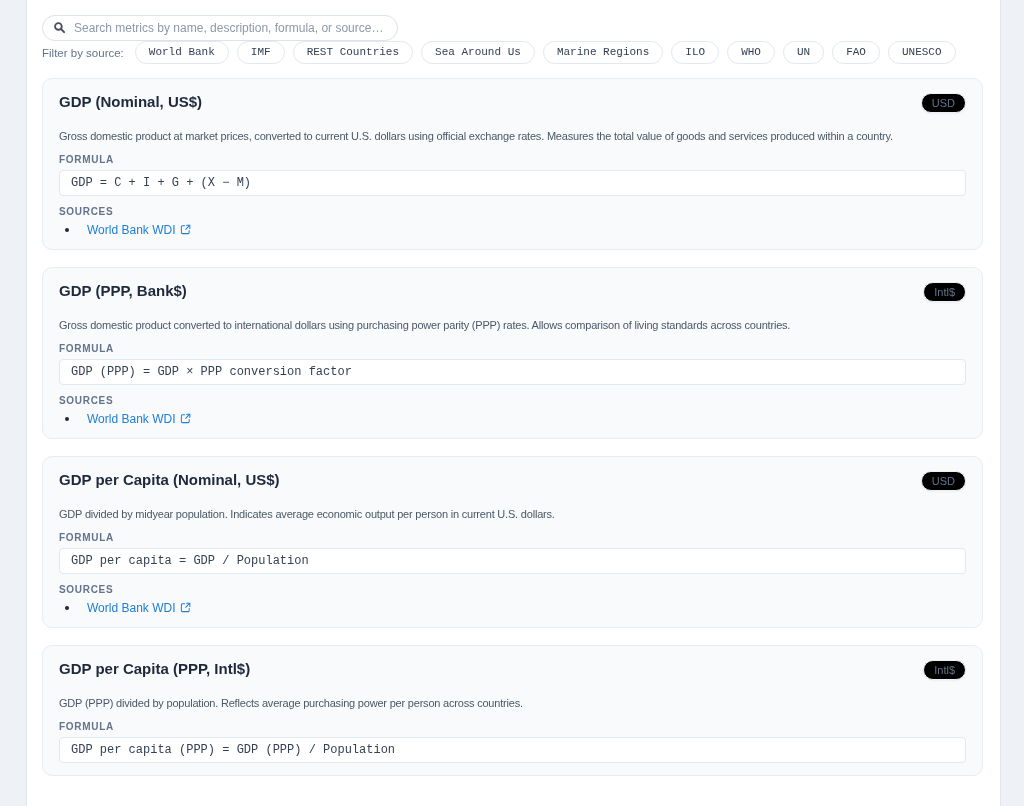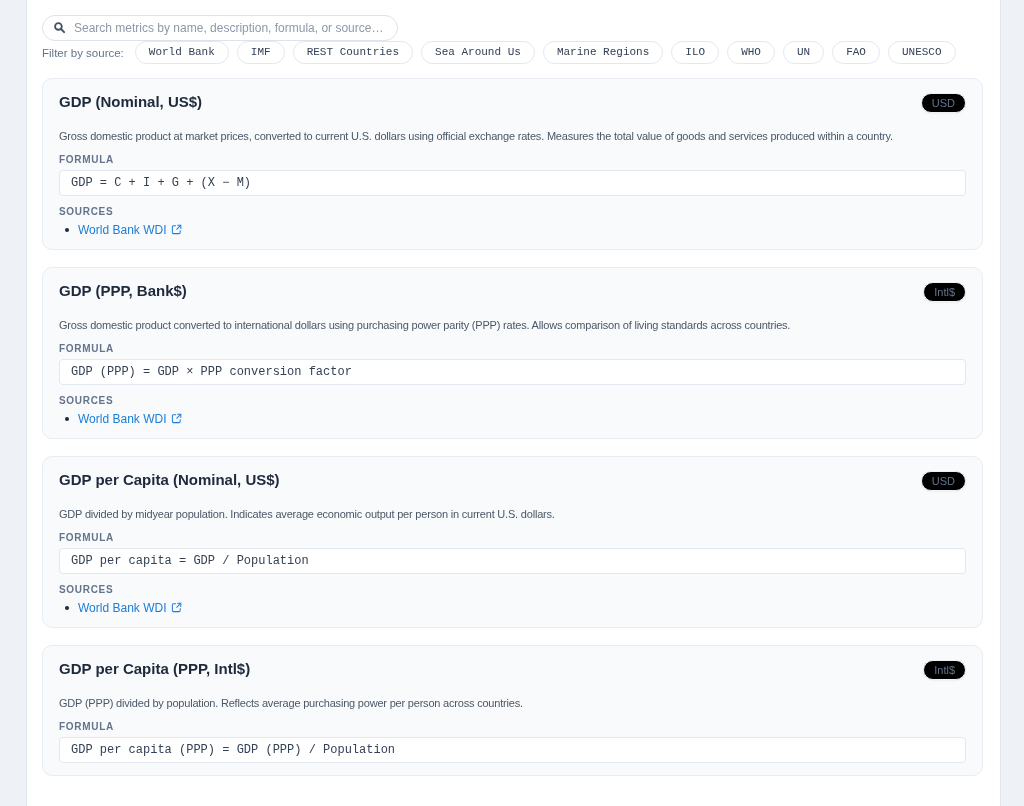--- a/index.html
+++ b/index.html
@@ -113,21 +113,21 @@
     padding: 4px 11px;
     font-family: "Liberation Mono", monospace;
     font-size: 12px;
     line-height: 16px;
     color: #334155;
     white-space: nowrap;
     overflow: hidden;
   }
   .sources-list { margin-top: 5px; list-style: none; }
   .source-item {
-    display: flex; align-items: center; gap: 9px;
+    display: flex; align-items: center; gap: 18px;
     height: 15px; margin-top: 3px; padding-left: 6px;
   }
   .bullet {
     width: 4px; height: 4px; border-radius: 50%;
     background: #1f2937; flex: 0 0 auto;
   }
   .source-link {
     display: inline-flex; align-items: center; gap: 5px;
     font-size: 12px; color: #1c7ed6; text-decoration: none; cursor: pointer;
   }

